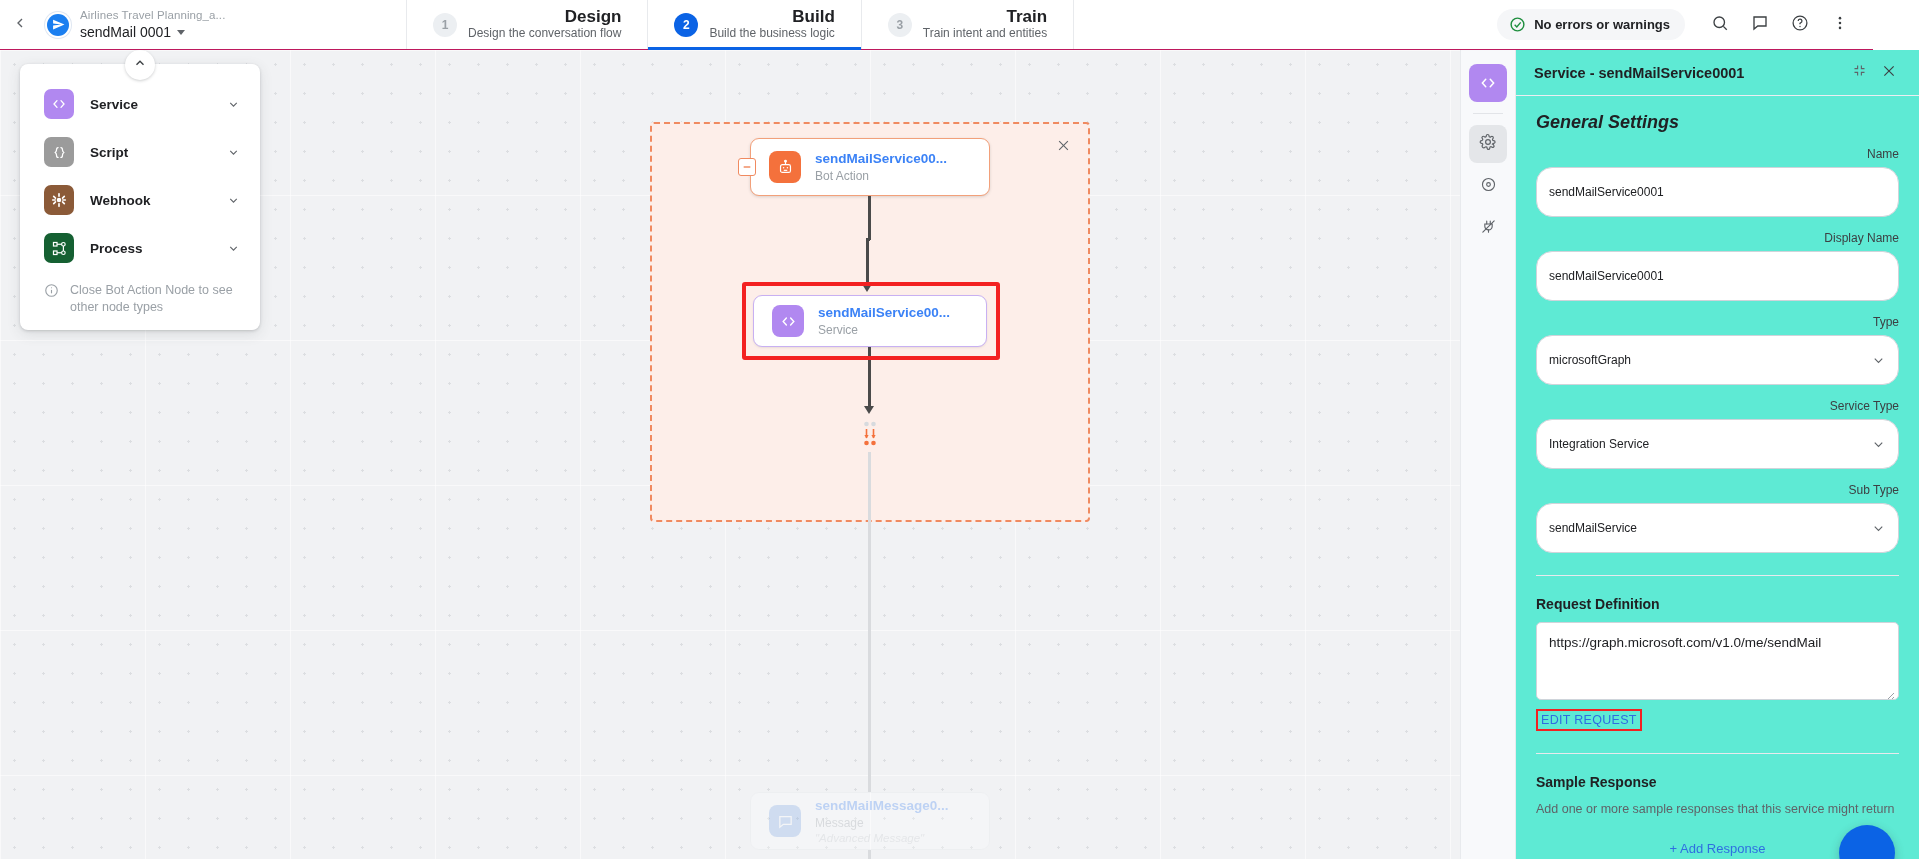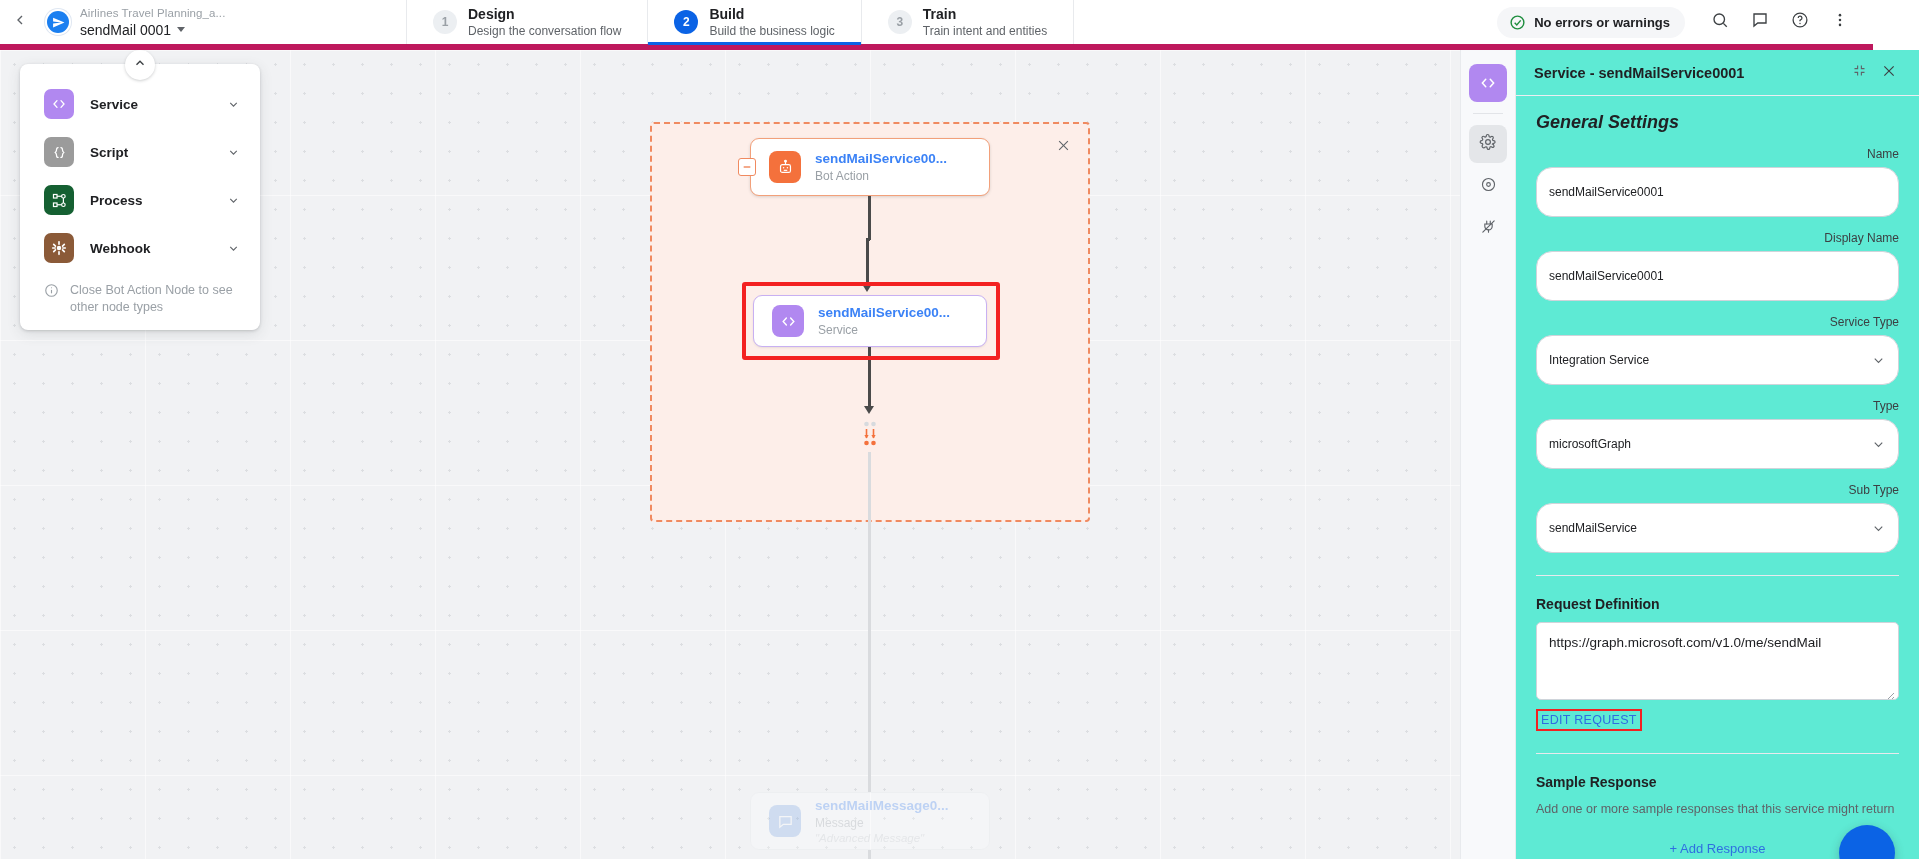--- a/index.html
+++ b/index.html
@@ -9,21 +9,21 @@
     overflow: hidden;
     background: #ffffff;
     color: #202124;
   }
   #app { position: relative; width: 1919px; height: 859px; }
 
   
   .topbar {
     position: absolute; left: 0; top: 0; width: 1873px; height: 50px;
     background: #ffffff; display: flex; align-items: stretch;
-    border-bottom: 6px solid #be185d; z-index: 40;
+    border-bottom: 1px solid #be185d; z-index: 40;
   }
   .tb-back {
     width: 40px; display: flex; align-items: center; justify-content: center;
     color: #5f6368; cursor: pointer;
   }
   .tb-logo {
     width: 36px; display: flex; align-items: center; justify-content: center;
   }
   .logo-circle {
     width: 22px; height: 22px; border-radius: 50%;
@@ -44,21 +44,21 @@
   }
   .step:first-child { border-left: 1px solid #e8eaed; }
   .step-num {
     width: 24px; height: 24px; border-radius: 50%;
     background: #eceff2; color: #9aa0a6;
     font-size: 12px; font-weight: bold;
     display: flex; align-items: center; justify-content: center; flex: 0 0 24px;
   }
   .step.active .step-num { background: #0b63e5; color: #fff; }
   .step-txt { display: flex; flex-direction: column; justify-content: center; }
-  .step-title { font-size: 14px; font-weight: bold; color: #202124; line-height: 17px; }
+  .step-title { font-size: 17px; font-weight: bold; color: #202124; line-height: 17px; text-align: right; }
   .step-sub { font-size: 12px; color: #5f6368; line-height: 16px; text-align: center; }
   .step.active::after {
     content: ""; position: absolute; left: 0; right: 0; bottom: -1px; height: 3px; background: #0b63e5;
   }
 
   .tb-right { margin-left: auto; display: flex; align-items: center; gap: 2px; padding-right: 14px; }
   .status-pill {
     display: flex; align-items: center; gap: 8px;
     background: #f5f6f8; border-radius: 18px; padding: 7px 15px 7px 12px; margin-right: 14px;
   }
@@ -451,40 +451,20 @@
             </svg>
         </div>
         <div class="pal-label">Script</div>
         <div class="pal-chev">
           <svg width="13" height="13" viewBox="0 0 24 24" fill="none" stroke="currentColor" stroke-width="2">
               <polyline points="6 9 12 15 18 9"></polyline>
             </svg>
         </div>
       </div>
 
-
-      <div class="pal-item">
-        <div class="pal-ic" style="background:#156032;">
-          <svg width="17" height="17" viewBox="0 0 24 24" fill="none" stroke="#fff" stroke-width="1.7">
-            <rect x="3.5" y="3.5" width="5" height="5"></rect>
-            <rect x="3.5" y="15.5" width="5" height="5"></rect>
-            <circle cx="17.5" cy="6" r="2.5"></circle>
-            <circle cx="17.5" cy="18" r="2.5"></circle>
-            <line x1="8.5" y1="6" x2="15" y2="6"></line>
-            <line x1="8.5" y1="18" x2="15" y2="18"></line>
-            <line x1="17.5" y1="8.5" x2="17.5" y2="15.5"></line>
-            </svg>
-        </div>
-        <div class="pal-label">Process</div>
-        <div class="pal-chev">
-          <svg width="13" height="13" viewBox="0 0 24 24" fill="none" stroke="currentColor" stroke-width="2">
-              <polyline points="6 9 12 15 18 9"></polyline>
-            </svg>
-        </div>
-      </div>
 
       <div class="pal-item">
         <div class="pal-ic" style="background:#8b5a38;">
           <svg width="18" height="18" viewBox="0 0 24 24" fill="#fff">
             <circle cx="12" cy="12" r="3"></circle>
             <rect x="10.9" y="2.5" width="2.2" height="5.5" rx="1.1"></rect>
             <rect x="10.9" y="16" width="2.2" height="5.5" rx="1.1"></rect>
             <rect x="2.5" y="10.9" width="5.5" height="2.2" rx="1.1"></rect>
             <rect x="16" y="10.9" width="5.5" height="2.2" rx="1.1"></rect>
             <rect x="5" y="5.6" width="2.2" height="5.5" rx="1.1" transform="rotate(-45 6.1 8.35)"></rect>
@@ -494,20 +474,40 @@
             </svg>
         </div>
         <div class="pal-label">Webhook</div>
         <div class="pal-chev">
           <svg width="13" height="13" viewBox="0 0 24 24" fill="none" stroke="currentColor" stroke-width="2">
               <polyline points="6 9 12 15 18 9"></polyline>
             </svg>
         </div>
       </div>
 
+      <div class="pal-item">
+        <div class="pal-ic" style="background:#156032;">
+          <svg width="17" height="17" viewBox="0 0 24 24" fill="none" stroke="#fff" stroke-width="1.7">
+            <rect x="3.5" y="3.5" width="5" height="5"></rect>
+            <rect x="3.5" y="15.5" width="5" height="5"></rect>
+            <circle cx="17.5" cy="6" r="2.5"></circle>
+            <circle cx="17.5" cy="18" r="2.5"></circle>
+            <line x1="8.5" y1="6" x2="15" y2="6"></line>
+            <line x1="8.5" y1="18" x2="15" y2="18"></line>
+            <line x1="17.5" y1="8.5" x2="17.5" y2="15.5"></line>
+            </svg>
+        </div>
+        <div class="pal-label">Process</div>
+        <div class="pal-chev">
+          <svg width="13" height="13" viewBox="0 0 24 24" fill="none" stroke="currentColor" stroke-width="2">
+              <polyline points="6 9 12 15 18 9"></polyline>
+            </svg>
+        </div>
+      </div>
+
       <div class="pal-note">
         <span class="ic">
           <svg width="15" height="15" viewBox="0 0 24 24" fill="none" stroke="#9aa0a6" stroke-width="1.8">
             <circle cx="12" cy="12" r="9.2"></circle>
               <line x1="12" y1="11" x2="12" y2="16.5"></line>
             <circle cx="12" cy="7.6" r=".9" fill="#9aa0a6" stroke="none"></circle>
             </svg>
         </span>
         <span>Close Bot Action Node to see other node types</span>
       </div>
@@ -577,47 +577,47 @@
       <div class="sec-title">General Settings</div>
 
       <div class="field">
         <div class="field-label">Name</div>
         <div class="ctl">sendMailService0001</div>
       </div>
 
       <div class="field">
         <div class="field-label">Display Name</div>
         <div class="ctl">sendMailService0001</div>
+      </div>
+
+      <div class="field">
+        <div class="field-label">Type</div>
+        <div class="ctl select">
+          <span>microsoftGraph</span>
+          <span class="chev">
+            <svg width="15" height="15" viewBox="0 0 24 24" fill="none" stroke="currentColor" stroke-width="1.8">
+                <polyline points="6 9 12 15 18 9"></polyline>
+              </svg>
+          </span>
+        </div>
       </div>
 
       <div class="field">
         <div class="field-label">Service Type</div>
         <div class="ctl select">
           <span>Integration Service</span>
           <span class="chev">
             <svg width="15" height="15" viewBox="0 0 24 24" fill="none" stroke="currentColor" stroke-width="1.8">
                 <polyline points="6 9 12 15 18 9"></polyline>
               </svg>
           </span>
         </div>
       </div>
 
       <div class="field">
-        <div class="field-label">Type</div>
-        <div class="ctl select">
-          <span>microsoftGraph</span>
-          <span class="chev">
-            <svg width="15" height="15" viewBox="0 0 24 24" fill="none" stroke="currentColor" stroke-width="1.8">
-                <polyline points="6 9 12 15 18 9"></polyline>
-              </svg>
-          </span>
-        </div>
-      </div>
-
-      <div class="field">
         <div class="field-label">Sub Type</div>
         <div class="ctl select">
           <span>sendMailService</span>
           <span class="chev">
             <svg width="15" height="15" viewBox="0 0 24 24" fill="none" stroke="currentColor" stroke-width="1.8">
                 <polyline points="6 9 12 15 18 9"></polyline>
               </svg>
           </span>
         </div>
       </div>

